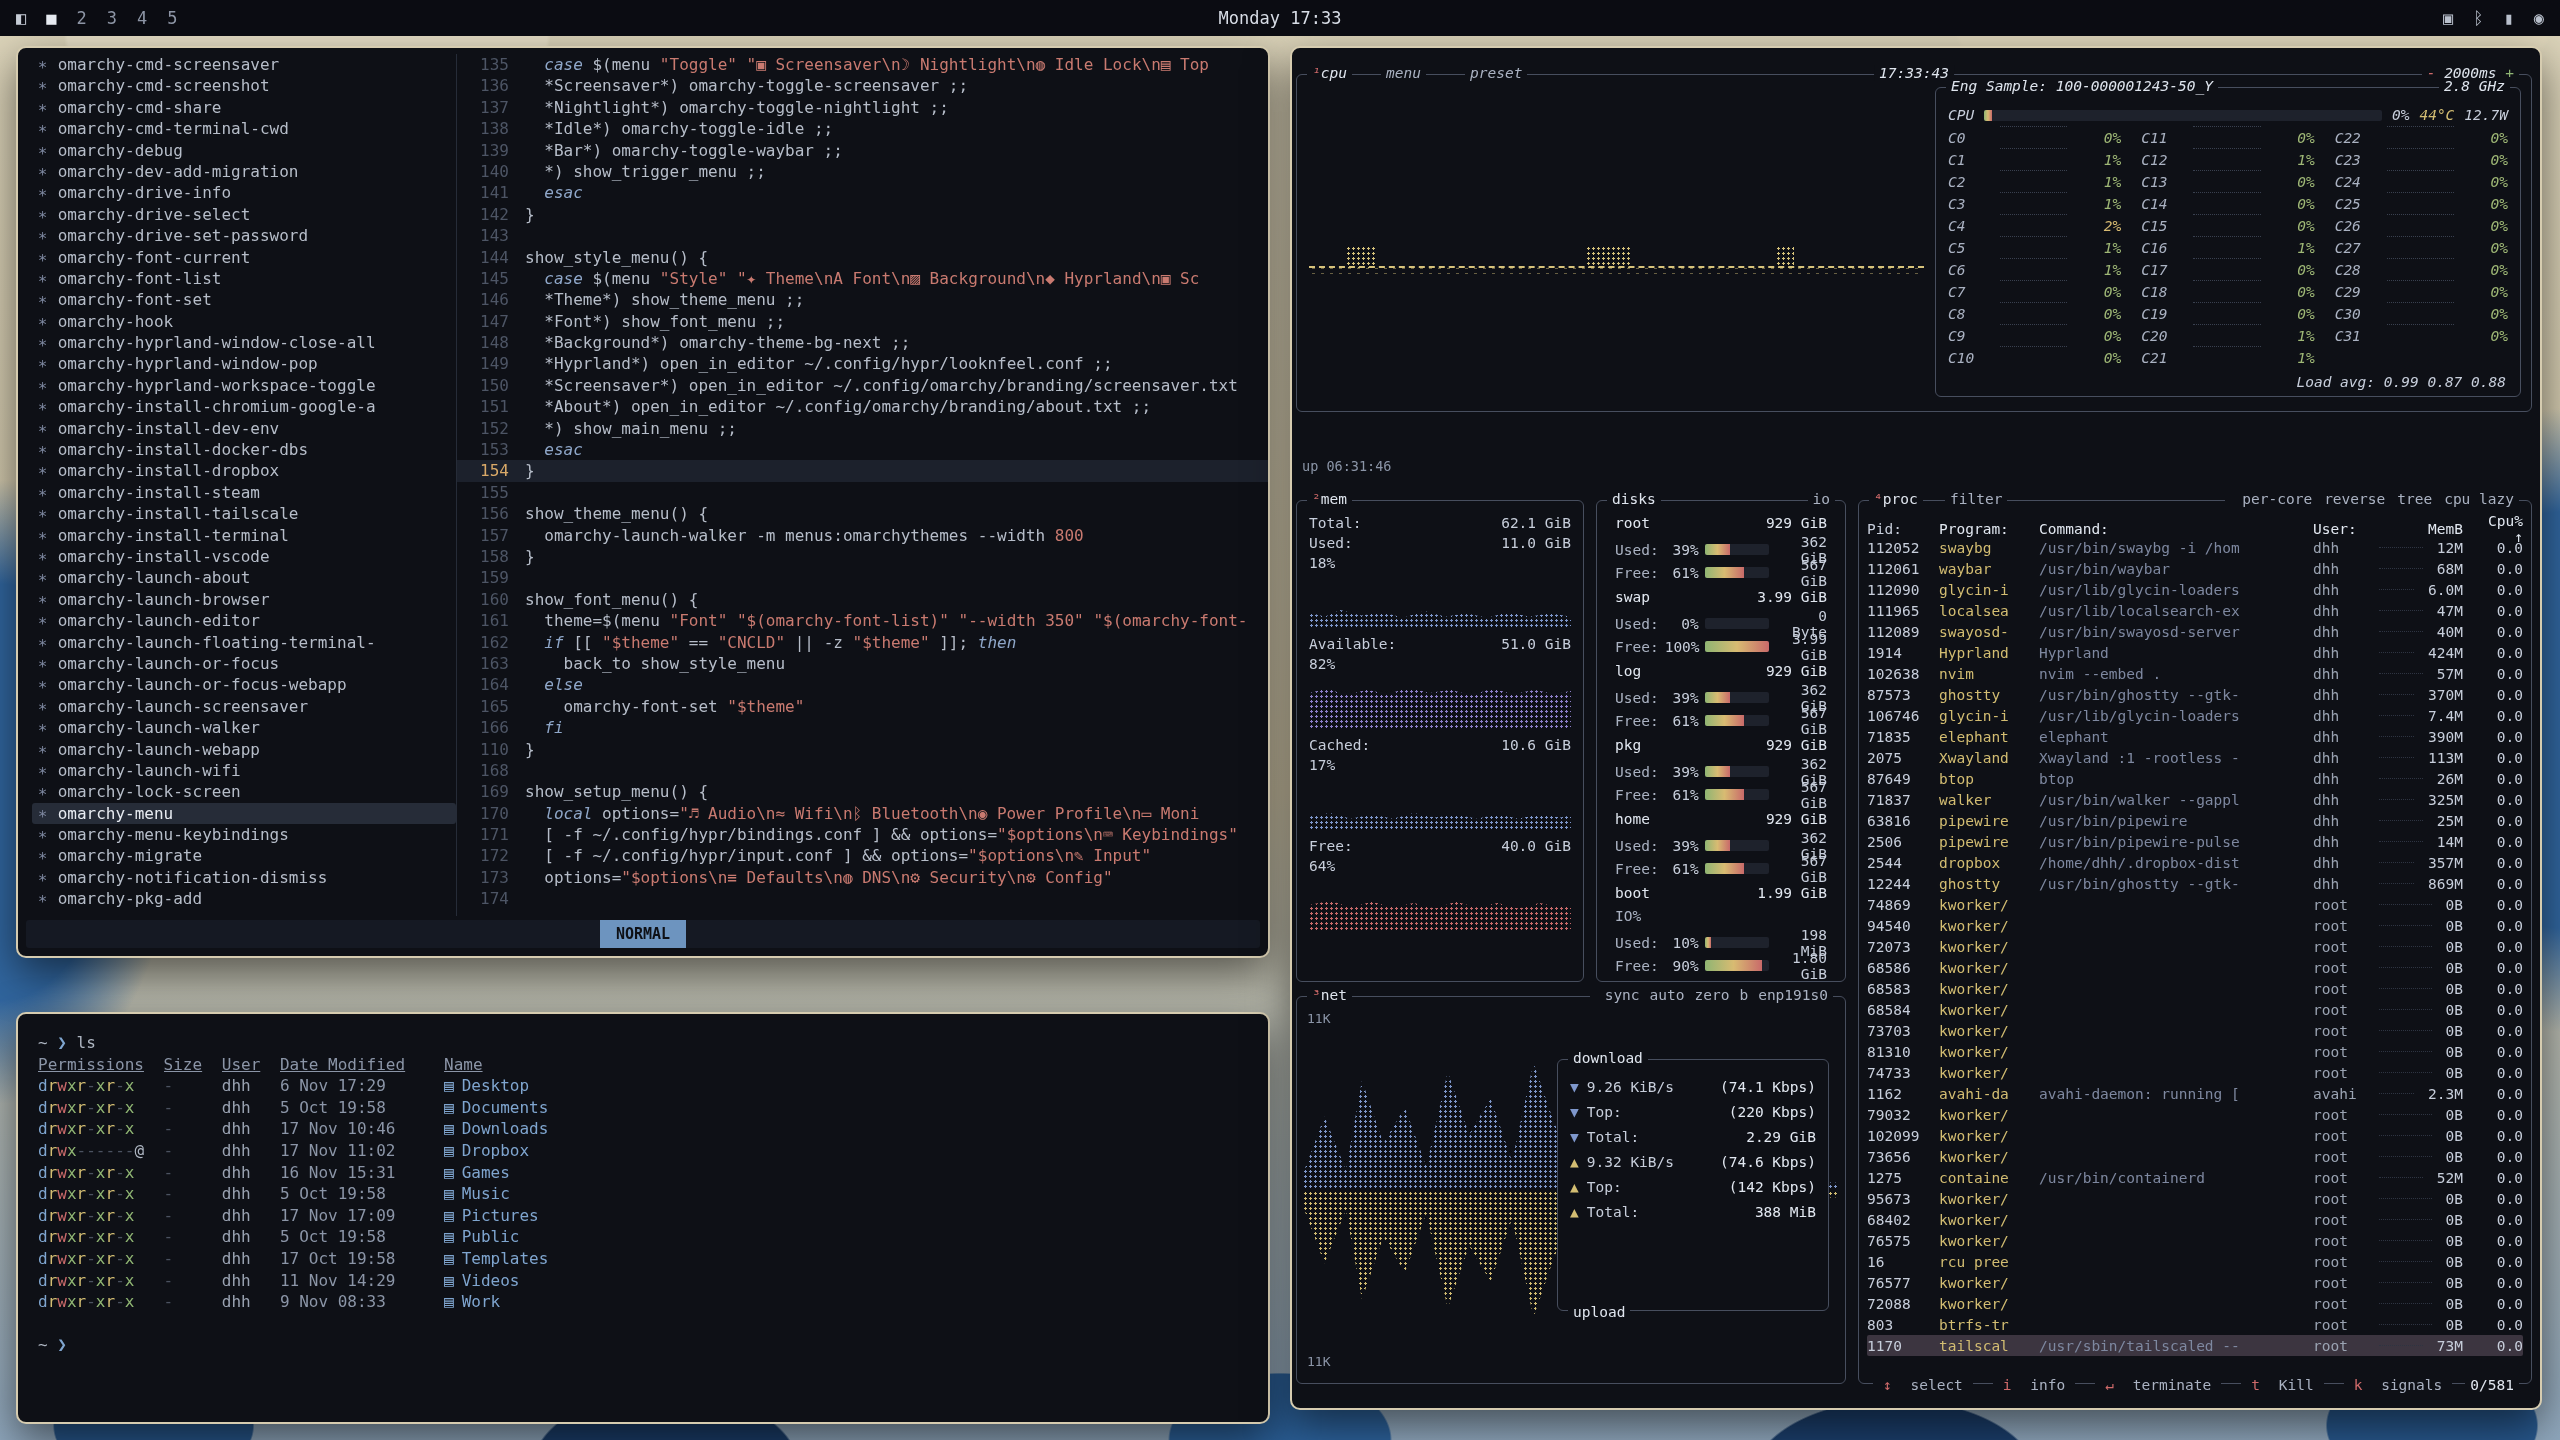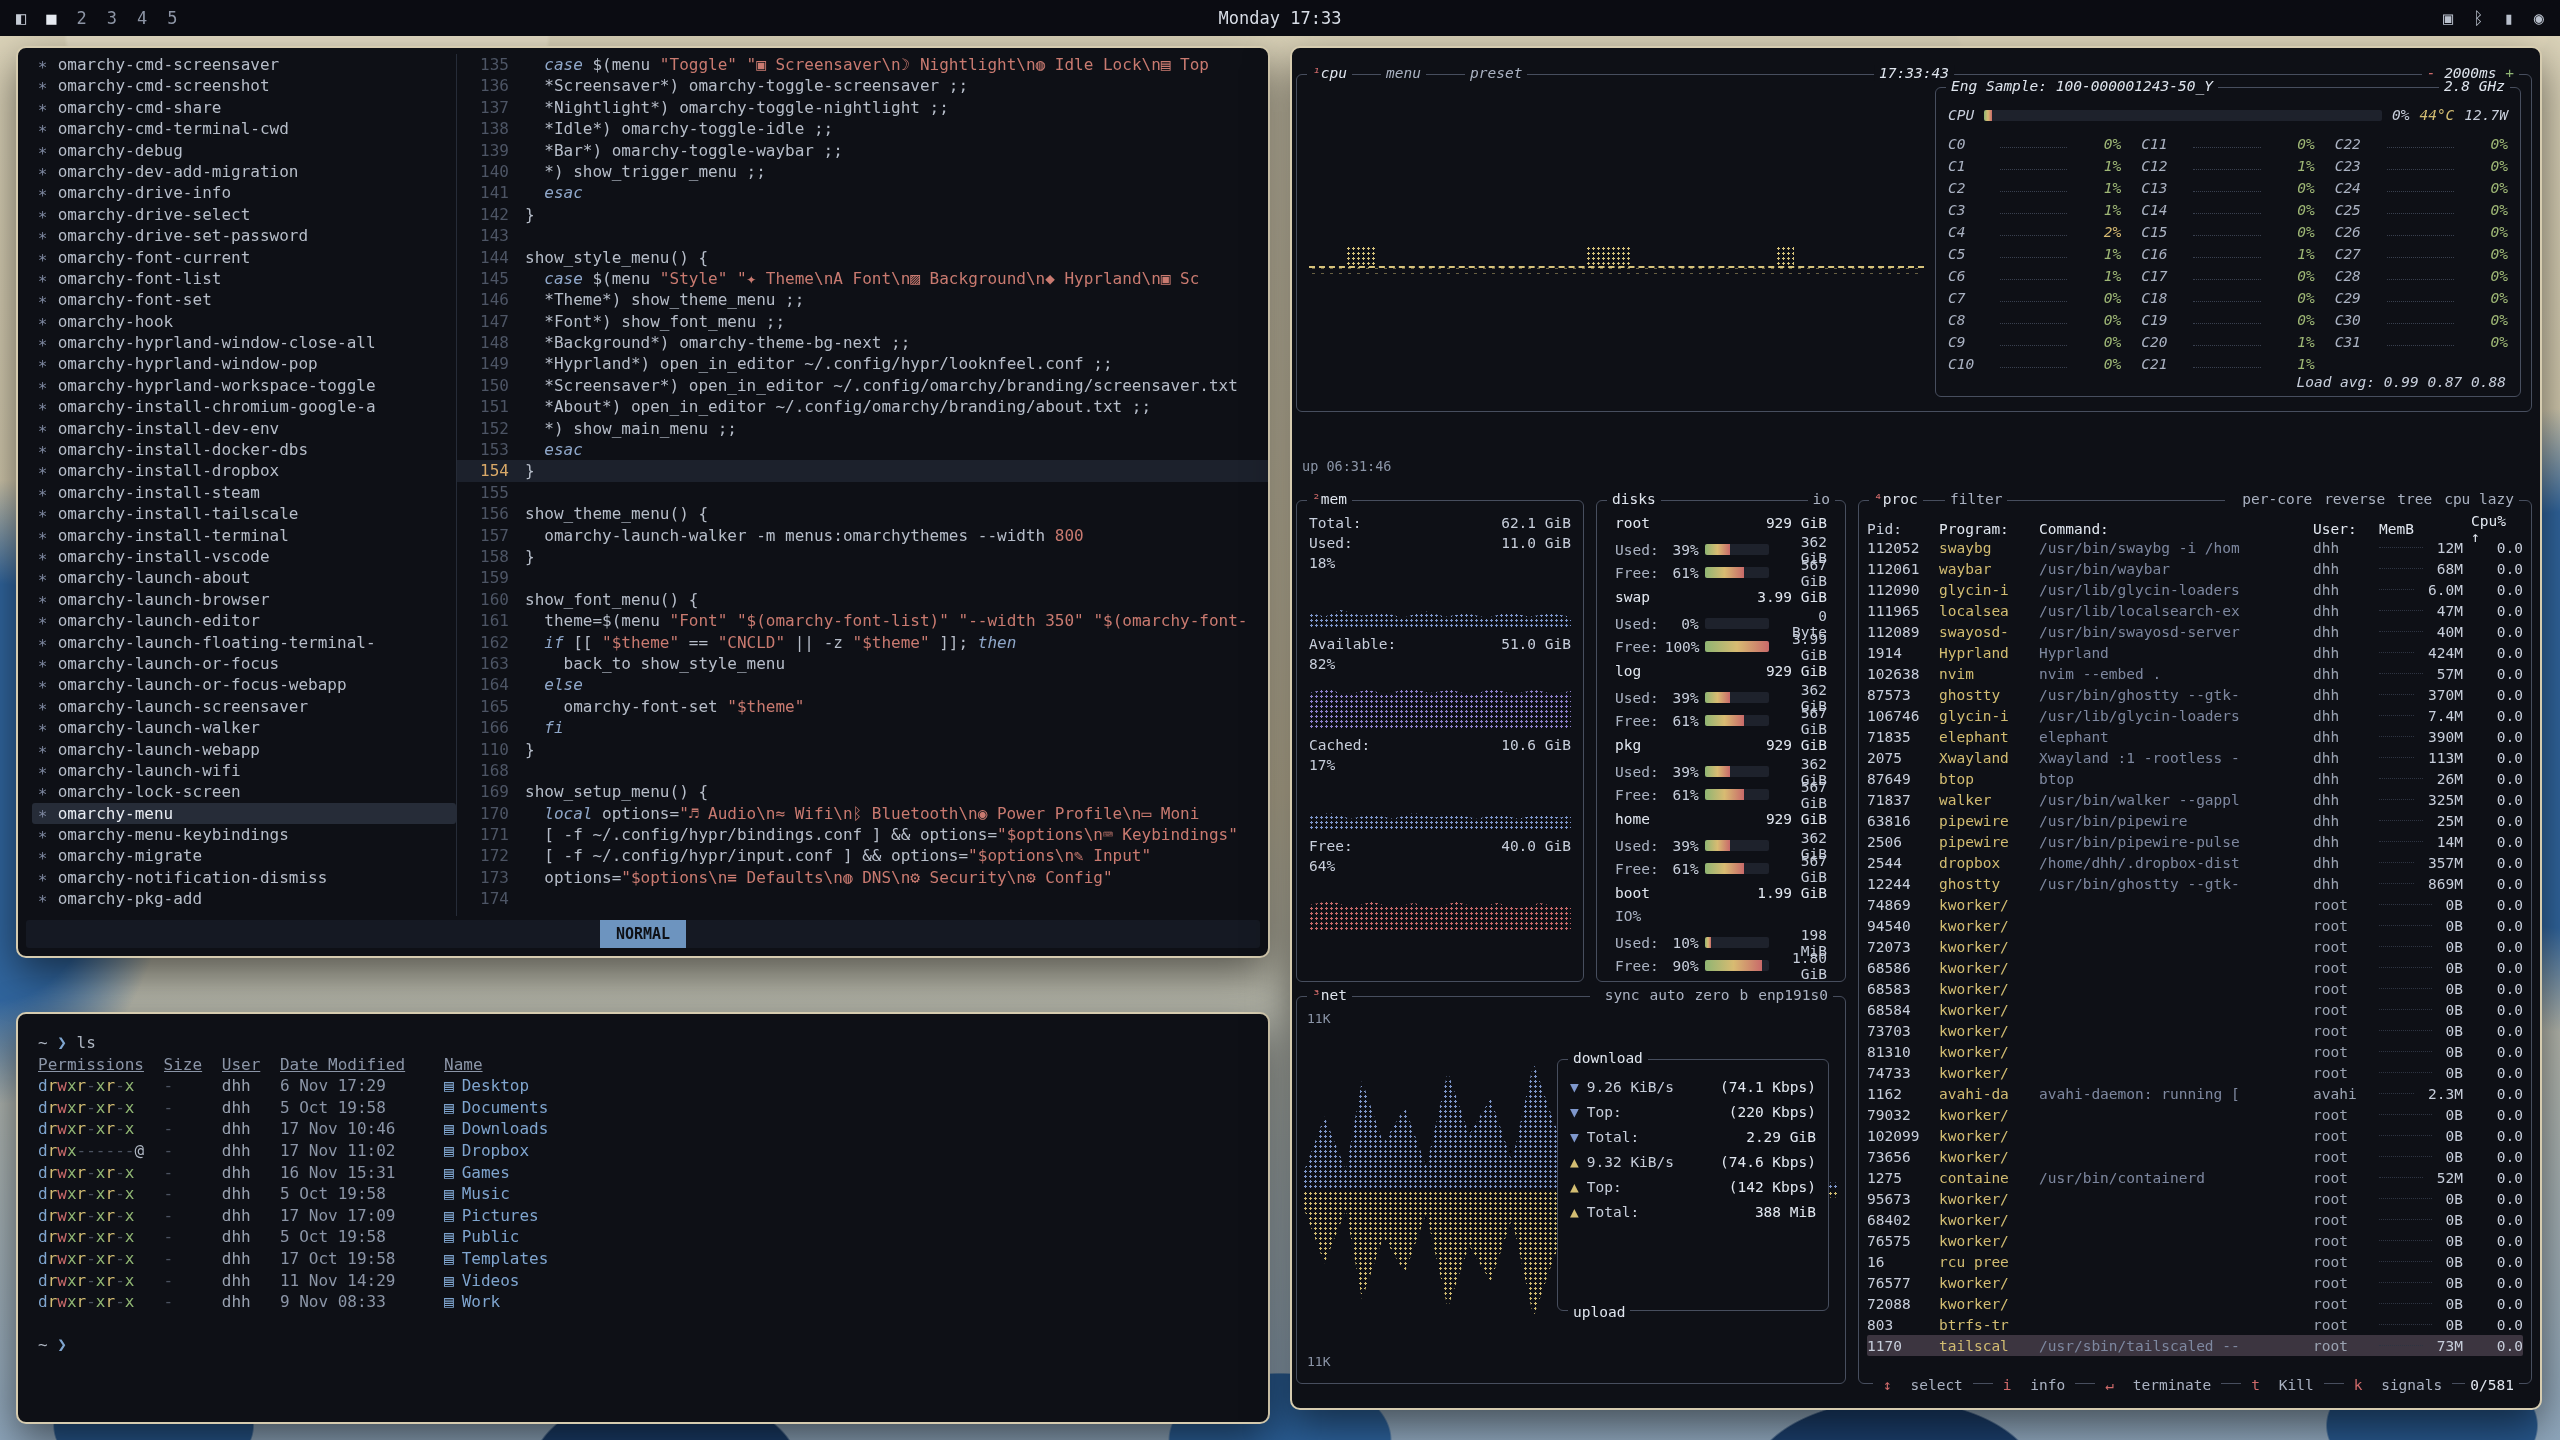--- a/index.html
+++ b/index.html
@@ -86,21 +86,21 @@
     background-image:radial-gradient(#d6c27a 1.2px, transparent 1.3px);background-size:5px 5px;}
   .eng-box{position:absolute;right:10px;top:12px;width:586px;height:310px;border:1px solid #474e5e;
     border-radius:6px;padding:16px 12px 6px;box-sizing:border-box;}
   .meter-row{display:flex;align-items:center;gap:10px;height:22px;}
   .meter{display:inline-block;width:64px;height:11px;background:#1e222c;border-radius:2px;
     position:relative;overflow:hidden;flex:none;}
   .meter i{position:absolute;left:0;top:0;bottom:0;background:linear-gradient(90deg,#8fb573,#d8bb72,#c96a6a);}
   .meter.big{flex:1;}
   .cores{display:grid;grid-template-rows:repeat(11,22px);grid-auto-flow:column;grid-auto-columns:1fr;
     column-gap:20px;margin-top:4px;}
-  .core{display:flex;align-items:flex-end;gap:18px;height:22px;}
+  .core{display:flex;align-items:flex-start;gap:18px;height:22px;}
   .c-id{color:#aab2c2;width:34px;}
   .c-lead{flex:1;border-bottom:1px dotted #39404f;transform:translateY(-4px);}
   .c-pct{width:36px;text-align:right;color:#9fb876;}
   .c-pct.warn{color:#d8bb72;}
   .loadavg{position:absolute;bottom:6px;right:14px;color:#c7cedb;}
   .uptime{position:absolute;top:410px;left:10px;color:#8b95a7;font-size:13.5px;}
   .mem-box{top:452px;left:4px;width:288px;height:482px;padding:14px 12px;}
   .m-row{display:flex;justify-content:space-between;height:20px;}
   .m-pct{height:18px;color:#c7cedb;}
   .m-graph{height:56px;margin-bottom:7px;border-radius:2px;}
@@ -137,21 +137,21 @@
     align-items:center;overflow:hidden;border-radius:2px;}
   .prow.sel{background:#3c3540;}
   .p-pid{text-align:left;color:#c7cedb;}
   .p-prog{color:#d3bd72;overflow:hidden;white-space:nowrap;}
   .p-cmd{color:#7e88a0;overflow:hidden;white-space:nowrap;}
   .p-user{color:#9aa3b2;overflow:hidden;}
   .p-mem{display:flex;align-items:center;gap:14px;}
   .p-mem .lead{flex:1;border-bottom:1px dotted #2e3442;}
   .p-mem b{font-weight:normal;color:#c7cedb;}
   .p-cpu{text-align:right;color:#c7cedb;}
-  .th-r{text-align:left;}
+  .th-r{text-align:right;}
   .hints{position:absolute;left:14px;bottom:-10px;display:flex;gap:20px;}
   .hints span{background:#0e1016;padding:0 5px;color:#aab2c2;}
   .hints .hk{color:#cf6a6a;}
   .pcount{position:absolute;right:12px;bottom:-10px;background:#0e1016;padding:0 5px;color:#e2e8f1;}
 </style>
 </head>
 <body>
 
 <div id="screen">
 

